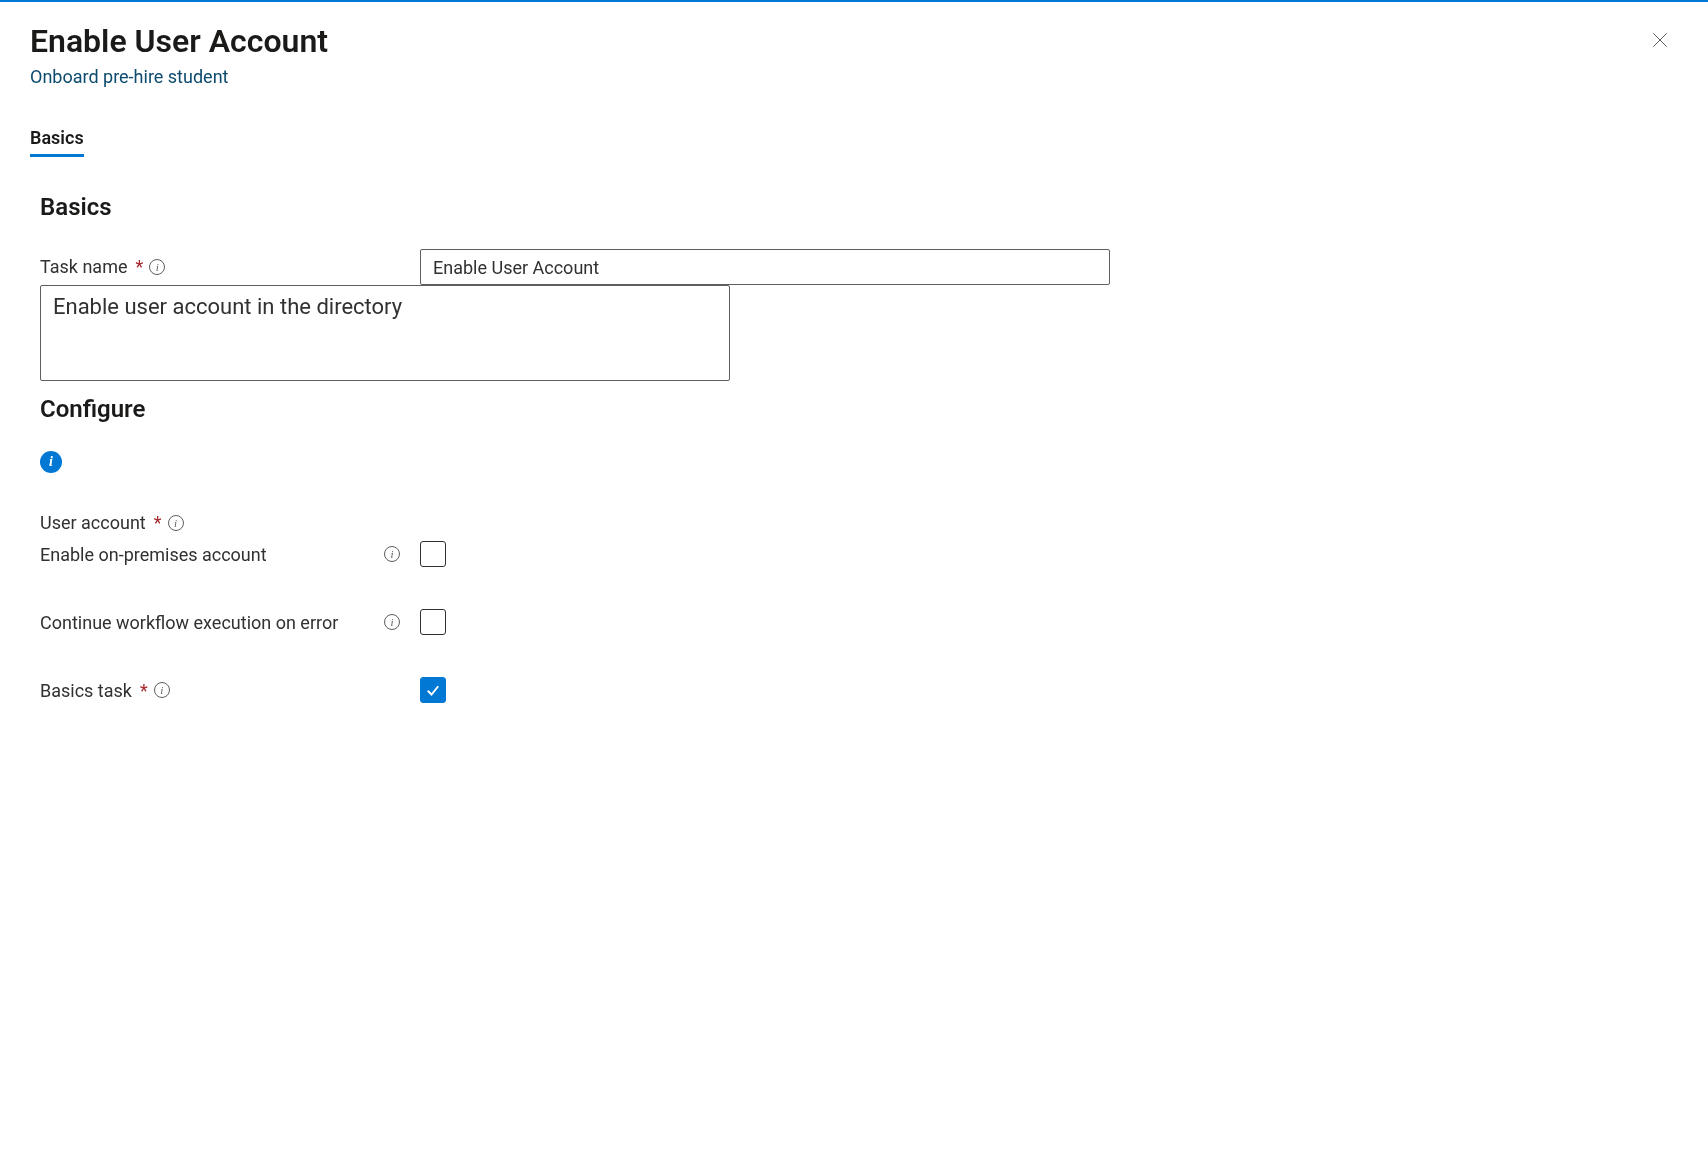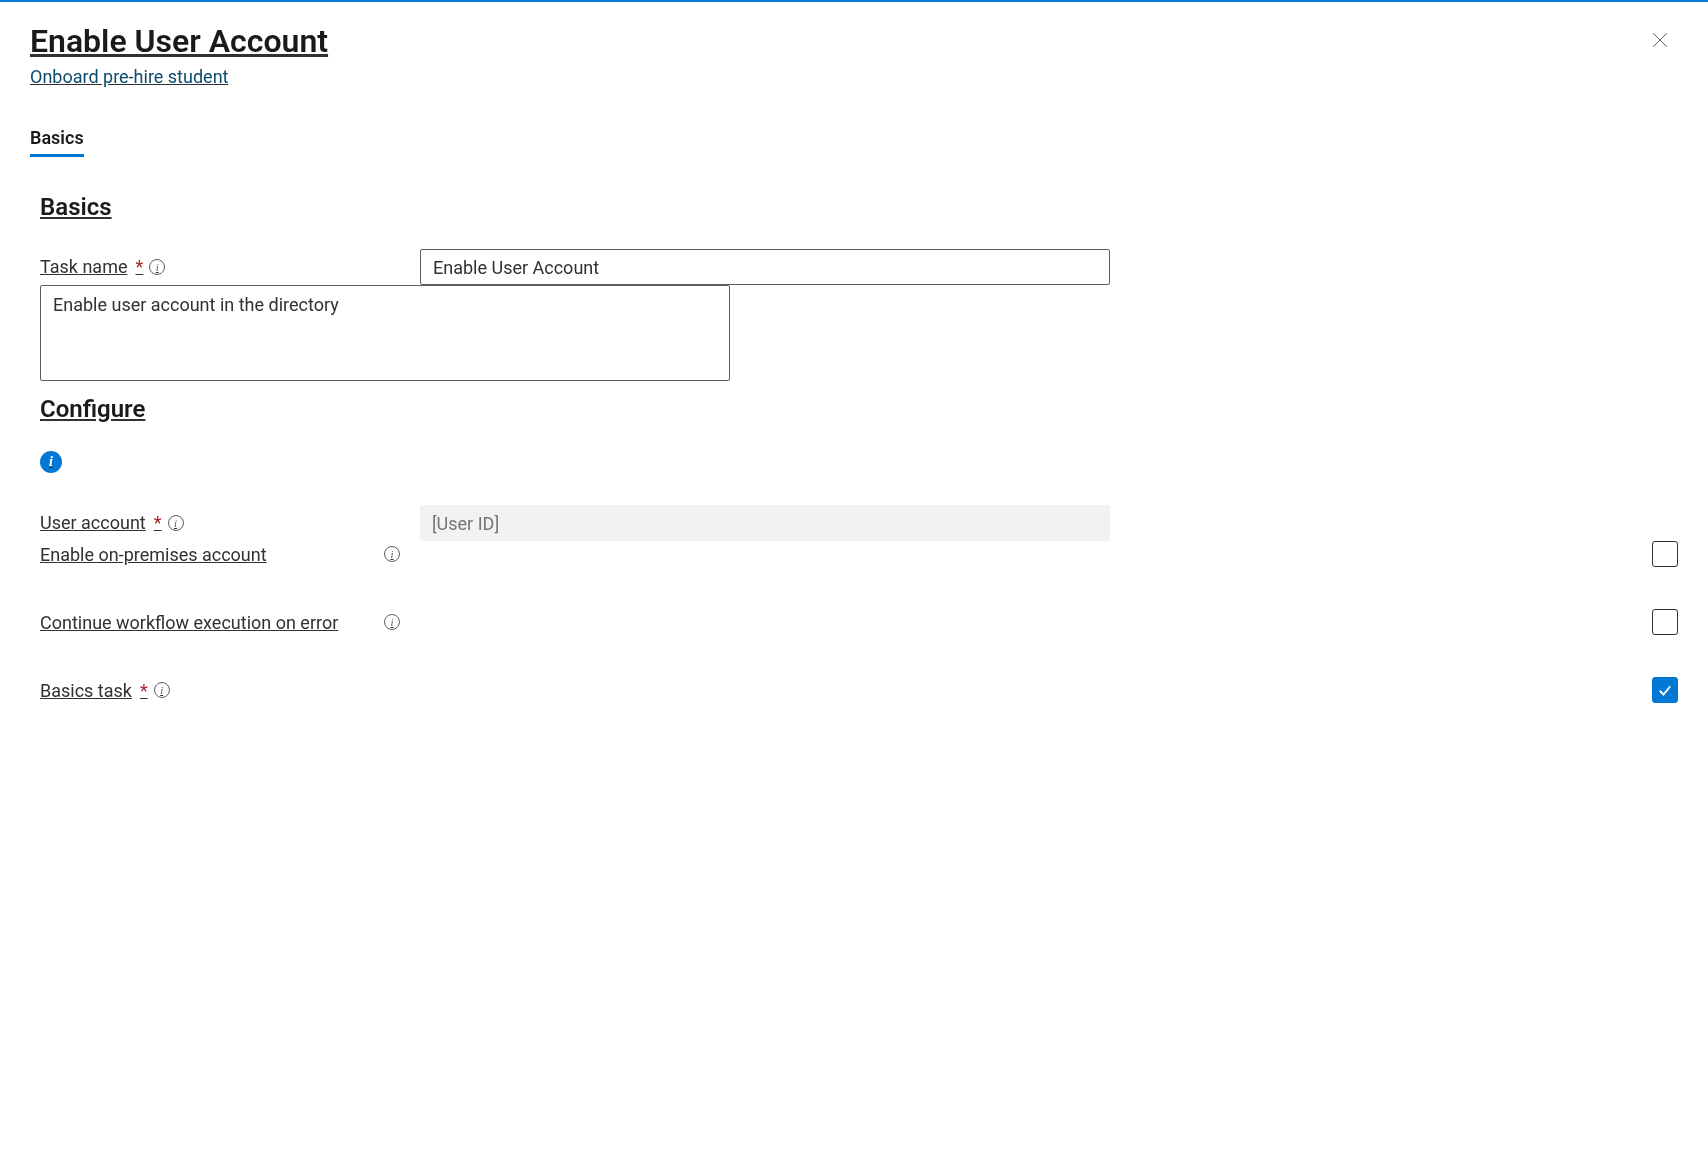--- a/index.html
+++ b/index.html
@@ -9,21 +9,20 @@
     }
     body {
       font-family: "Segoe UI", -apple-system, BlinkMacSystemFont, Roboto, "Helvetica Neue", sans-serif;
       background: #ffffff;
       color: #323130;
       border-top: 2px solid #0078d4;
     }
     .panel {
       padding: 20px 30px 30px 30px;
       max-width: 1708px;
-      text-decoration: underline;
     }
     .panel-header {
       display: flex;
       justify-content: space-between;
       align-items: flex-start;
     }
     .panel-title {
       font-size: 32px;
       font-weight: 600;
       color: #1b1a19;
@@ -117,21 +116,21 @@
       border: 1px solid #605e5c;
       border-radius: 2px;
       background: #ffffff;
       color: #323130;
       font-family: inherit;
     }
     .textarea-input {
       width: 100%;
       height: 96px;
       padding: 8px 12px;
-      font-size: 18px;
+      font-size: 22px;
       border: 1px solid #605e5c;
       border-radius: 2px;
       background: #ffffff;
       color: #323130;
       font-family: inherit;
       resize: none;
     }
     .readonly-input {
       width: 100%;
       height: 36px;
@@ -185,21 +184,20 @@
       width: 18px;
       height: 18px;
       stroke: #ffffff;
       stroke-width: 2.5;
       fill: none;
     }
     .checkbox-row {
       display: flex;
       align-items: center;
       margin-bottom: 42px;
-      justify-content: space-between;
     }
     .checkbox-label-col {
       display: flex;
       align-items: center;
       gap: 8px;
       font-size: 18px;
       color: #323130;
       width: 380px;
       justify-content: space-between;
       padding-right: 20px;
@@ -258,23 +256,20 @@
     <div class="info-banner">
       <span class="info-banner-icon">i</span>
     </div>
 
     <div class="form-row">
       <div class="form-label-col">
         <span>User account</span>
         <span class="req">*</span>
         <span class="info-icon">i</span>
       </div>
-      <div class="form-input-col">
-        <input type="text" class="readonly-input" readonly="" placeholder="[User ID]" style="">
-      </div>
     </div>
 
     <div class="checkbox-row">
       <div class="checkbox-label-col">
         <span class="checkbox-label-left">
           <span>Enable on-premises account</span>
         </span>
         <span class="info-icon">i</span>
       </div>
       <div class="checkbox"></div>

